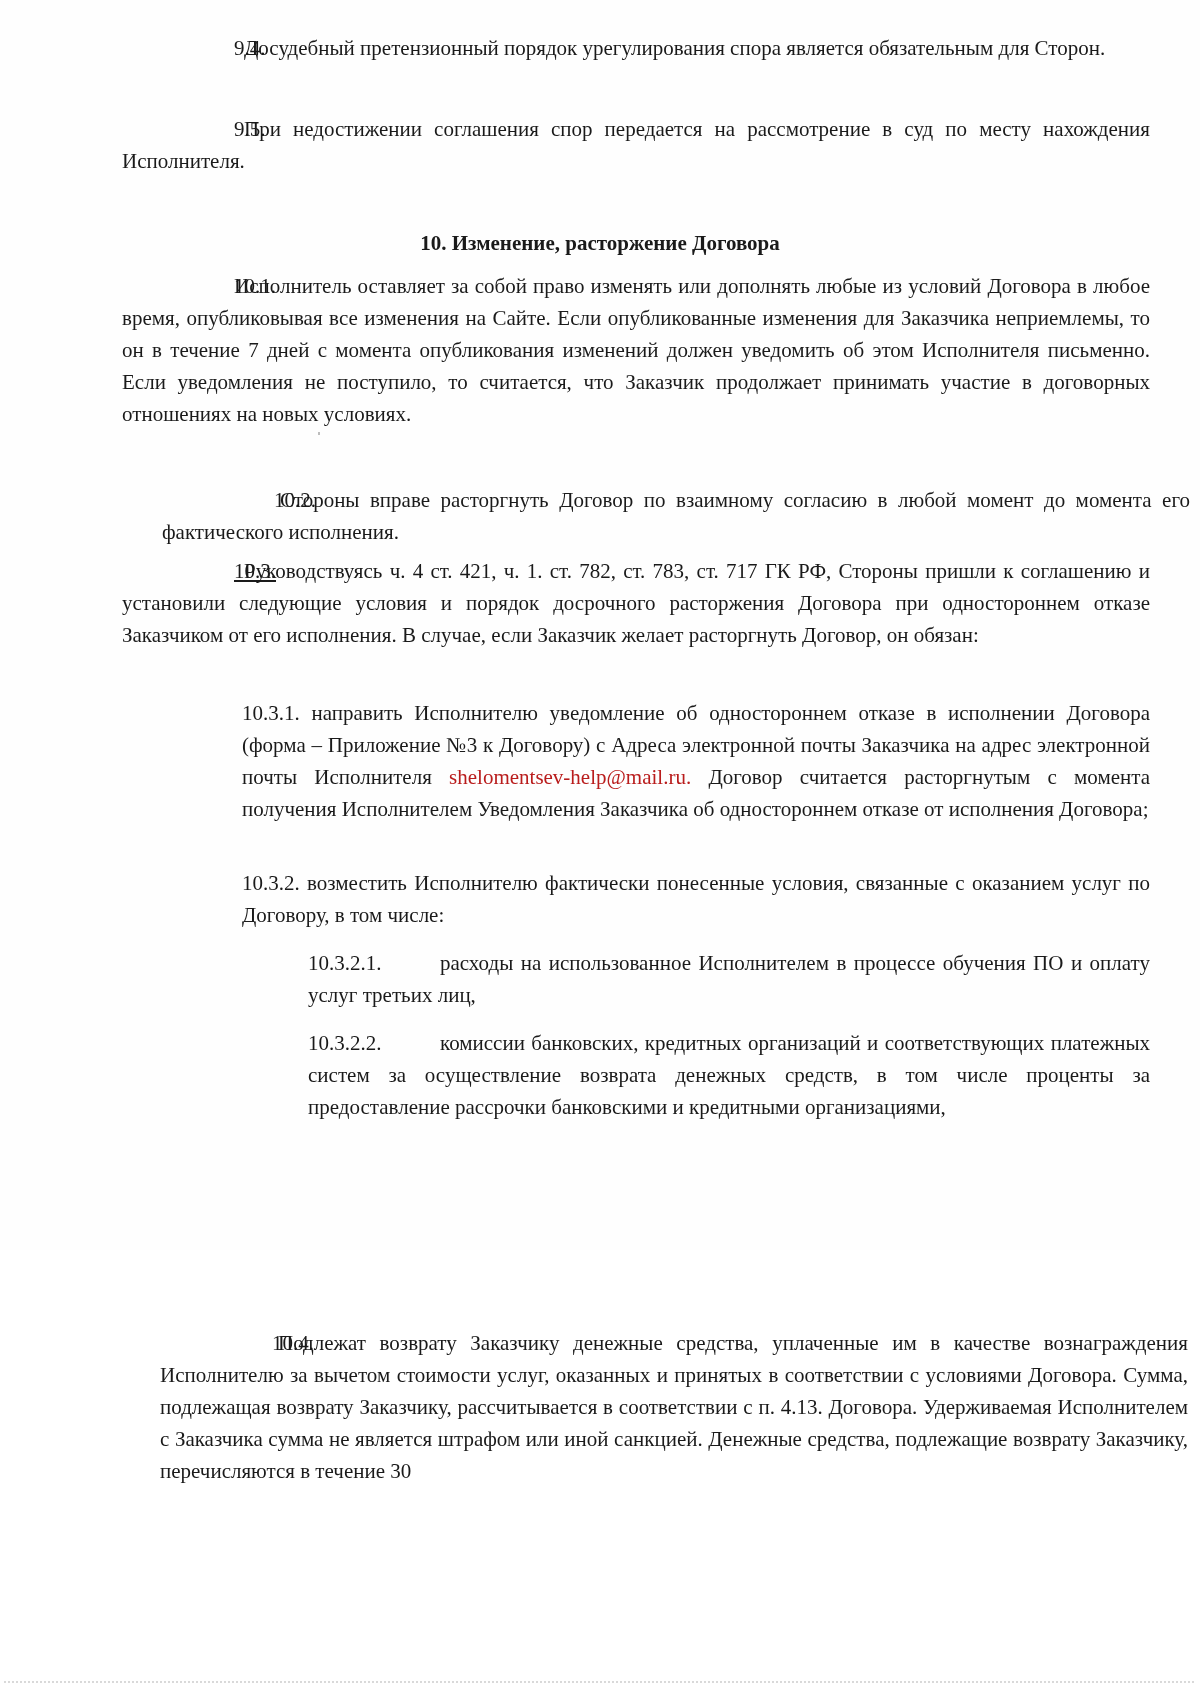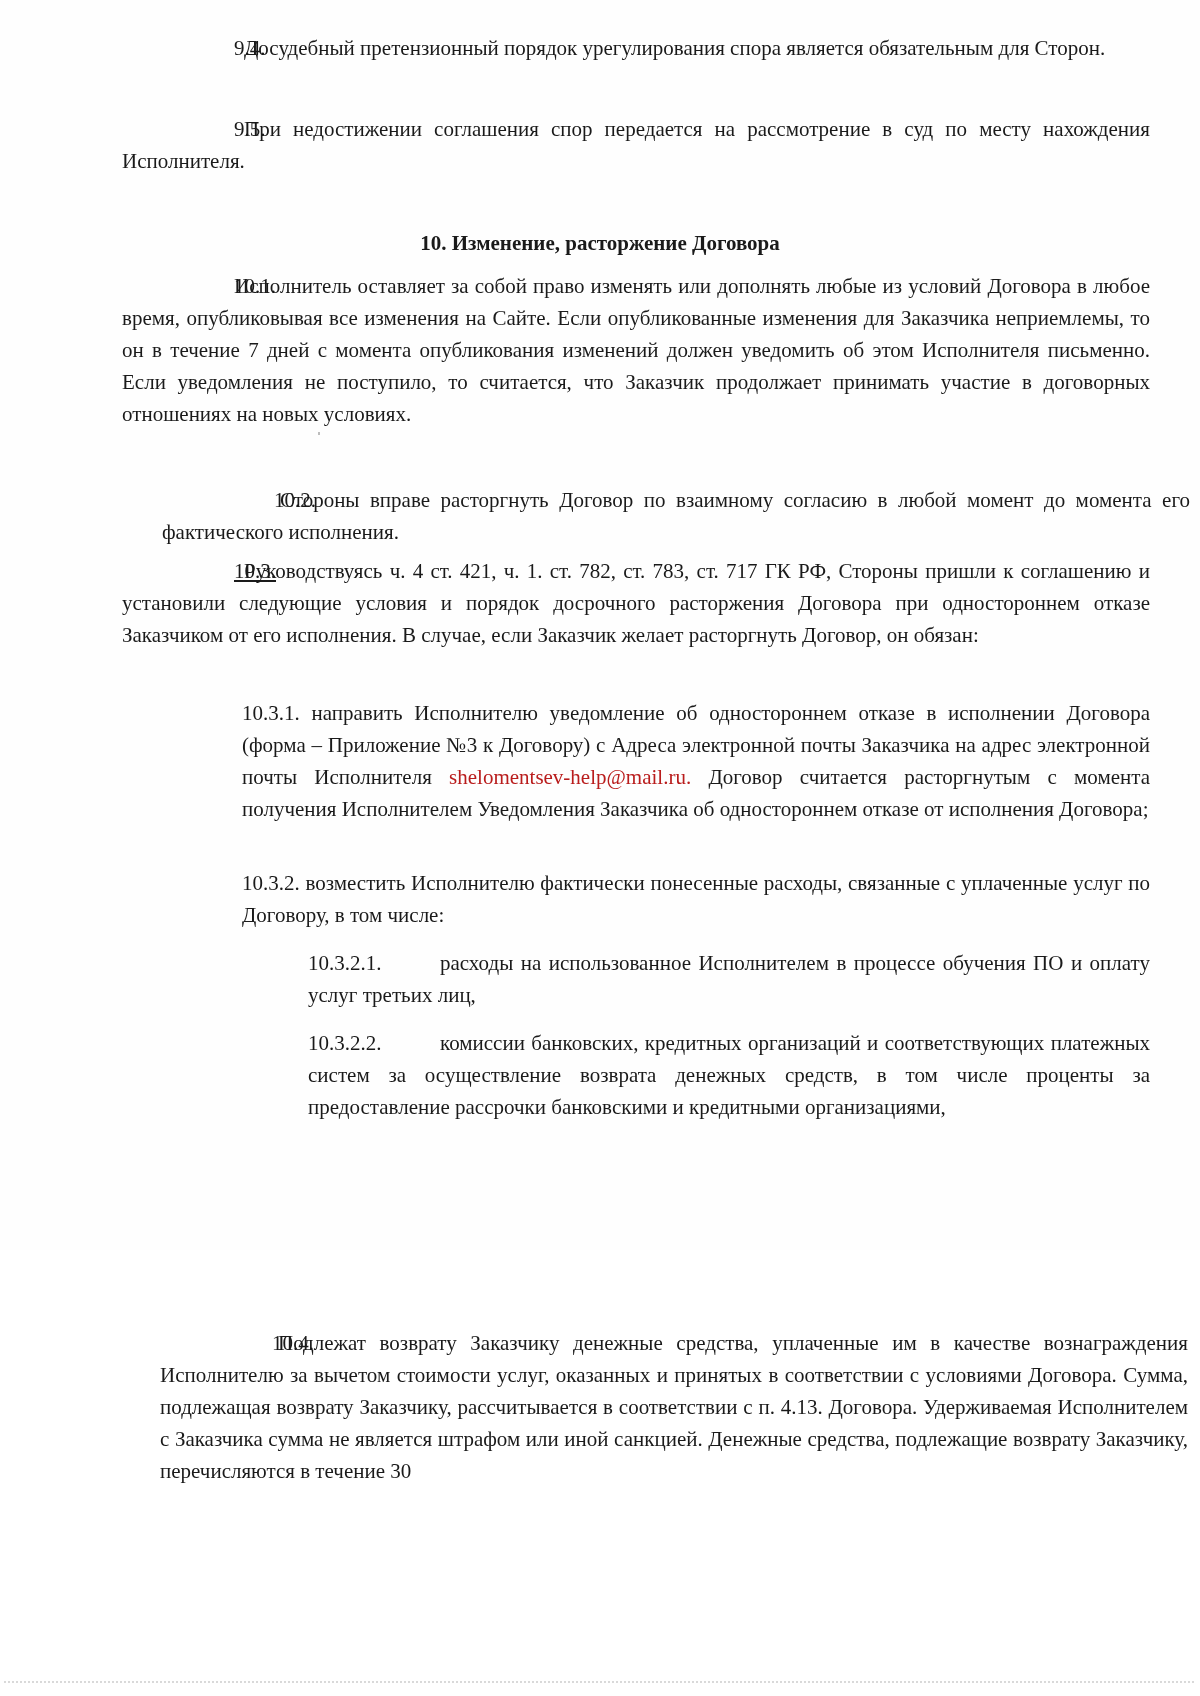--- a/index.html
+++ b/index.html
@@ -61,21 +61,21 @@
 
   <div class="para" style="left:242px; width:908px; top:697px;">
     <span>10.3.1.</span>
     <span>направить Исполнителю уведомление об одностороннем отказе в исполнении Договора (форма – Приложение №3 к Договору) с Адреса электронной почты Заказчика на адрес электронной почты Исполнителя</span>
     <span class="email">shelomentsev-help@mail.ru.</span>
     <span>Договор считается расторгнутым с момента получения Исполнителем Уведомления Заказчика об одностороннем отказе от исполнения Договора;</span>
   </div>
 
   <div class="para" style="left:242px; width:908px; top:867px;">
     <span>10.3.2.</span>
-    <span>возместить Исполнителю фактически понесенные расходы, связанные с уплаченные услуг по Договору, в том числе:</span>
+    <span>возместить Исполнителю фактически понесенные условия, связанные с оказанием услуг по Договору, в том числе:</span>
   </div>
 
   <div class="para" style="left:308px; width:842px; top:947px;">
     <span class="num" style="width:132px;">10.3.2.1.</span><span>расходы на использованное Исполнителем в процессе обучения ПО и оплату услуг третьих лиц,</span>
   </div>
 
   <div class="para" style="left:308px; width:842px; top:1027px;">
     <span class="num" style="width:132px;">10.3.2.2.</span><span>комиссии банковских, кредитных организаций и соответствующих платежных систем за осуществление возврата денежных средств, в том числе проценты за предоставление рассрочки банковскими и кредитными организациями,</span>
   </div>
 

